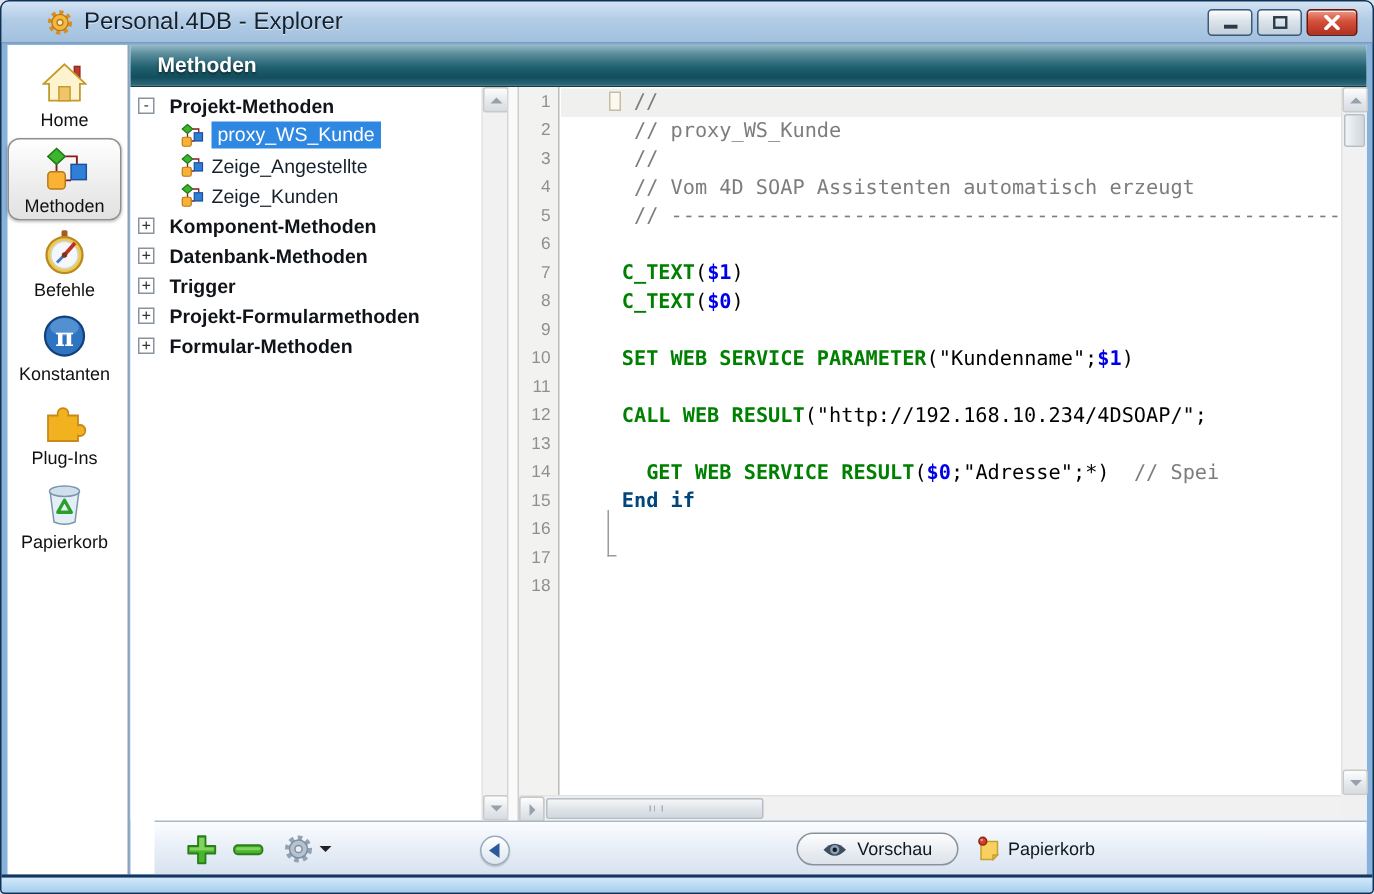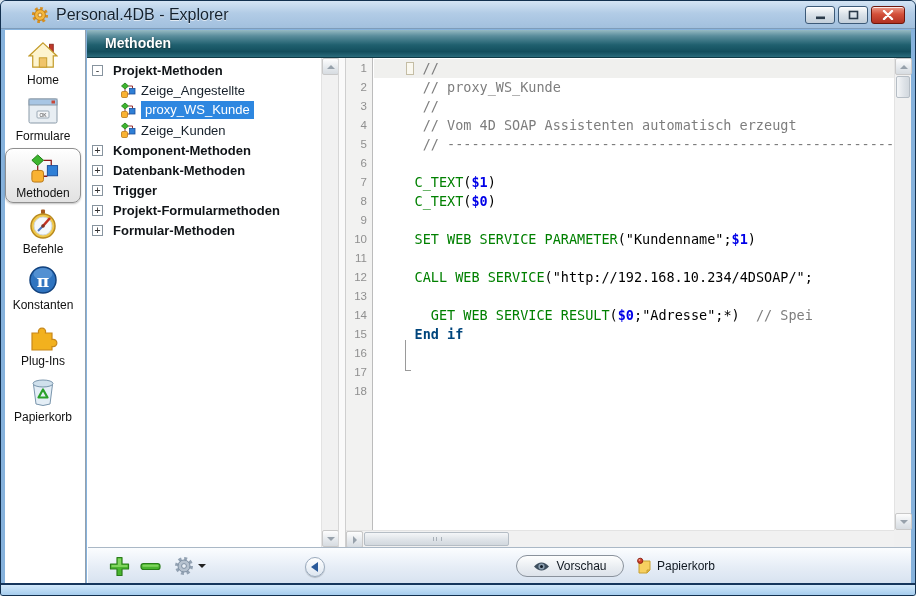--- a/index.html
+++ b/index.html
@@ -116,21 +116,21 @@
     position:absolute; left:0; top:0; width:27px; bottom:17px;
     background:#f2f2f1; border-right:1px solid #bcbcbc; padding-top:1px;
   }
   .gut-num { height:19px; line-height:19px; text-align:right; padding-right:5px; font-size:11.5px; color:#8f8f8f; }
   #code-area { position:absolute; left:28px; top:0; right:17px; bottom:17px; overflow:hidden; padding-top:1px; }
   .code-line {
     height:19px; line-height:19px; white-space:pre; overflow:hidden;
     font-family:"DejaVu Sans Mono", monospace; font-size:13.5px; color:#000; padding-left:8px;
   }
   .code-line.hl { background:#f0f0ee; }
-  .seg-cmd     { color:#008000; font-weight:normal; }
+  .seg-cmd     { color:#008000; font-weight:bold; }
   .seg-kw      { color:#00457c; font-weight:bold; }
   .seg-var     { color:#0000e8; font-weight:bold; }
   .seg-sysvar  { color:#0000e8; }
   .seg-str     { color:#000; }
   .seg-comment { color:#7d7d7d; }
   .seg-plain   { color:#000; }
   .seg-marker {
     display:inline-block; width:8px; height:13px; vertical-align:-2px;
     border:1px solid #c4bda4; background:#faf8ef;
   }
@@ -159,21 +159,21 @@
   }
   .hthumb::after {
     content:""; position:absolute; left:50%; top:4px; bottom:4px; width:7px; margin-left:-4px;
     border-left:1px solid #a8b0b8; border-right:1px solid #a8b0b8;
     background:linear-gradient(90deg,transparent 2px,#a8b0b8 2px,#a8b0b8 3px,transparent 3px);
   }
   #scroll-corner { position:absolute; right:0; bottom:0; width:17px; height:17px; background:#f0f0f0; }
 
   
   #toolbar {
-    position:absolute; left:1px; right:0; bottom:0; height:36px;
+    position:absolute; left:16px; right:0; bottom:0; height:36px;
     background:linear-gradient(#fbfdff,#e6edf6 55%,#d8e3f0);
     border-top:1px solid #aab8c6;
   }
   .tb-btn { position:absolute; top:8px; display:flex; align-items:center; cursor:default; }
   #btn-add    { left:21px; }
   #btn-remove { left:52px; }
   #btn-gear   { left:86px; }
   #gear-caret { margin-left:4px; width:0; height:0; border:4px solid transparent; border-top-color:#222; margin-top:4px; }
   #btn-collapse {
     position:absolute; left:217px; top:9px; width:20px; height:20px; border-radius:50%;
@@ -227,32 +227,20 @@
       <div class="side-item">
         <div class="side-icon">
           <svg width="30" height="28" viewBox="0 0 32 30">
     <rect x="23" y="3.5" width="4" height="8" fill="#c0392b" stroke="#8e2a20"></rect>
     <path d="M16 2 L31 16 L27 16 L27 28 L5 28 L5 16 L1 16 Z" fill="#fdf4cf" stroke="#c39b2a" stroke-width="1.3"></path>
     <rect x="12" y="18" width="8" height="10" fill="#f0c469" stroke="#c39b2a"></rect>
   </svg>
         </div>
         <div class="side-label">Home</div>
       </div>
-      <div class="side-item">
-        <div class="side-icon">
-          <svg width="30" height="26" viewBox="0 0 30 26">
-    <rect x="1" y="1" width="28" height="24" rx="1.5" fill="#e8eef3" stroke="#8a9aa8"></rect>
-    <rect x="1" y="1" width="28" height="6" fill="#a8c6e4" stroke="#8a9aa8"></rect>
-    <rect x="23.5" y="2.5" width="3.5" height="3" fill="#c84838"></rect>
-    <rect x="9" y="13" width="12" height="7" rx="1" fill="#f4f6f8" stroke="#9aa8b4"></rect>
-    <text x="15" y="18.5" font-size="5" text-anchor="middle" fill="#444" font-family="Liberation Sans, sans-serif">OK</text>
-  </svg>
-        </div>
-        <div class="side-label">Formulare</div>
-      </div>
       <div class="side-item selected">
         <div class="side-icon">
           <svg width="31" height="31" viewBox="0 0 32 32">
     <path d="M16 7.5 H24 V13" stroke="#8b1a1a" stroke-width="1.3" fill="none"></path>
     <path d="M10 13 V18" stroke="#8b1a1a" stroke-width="1.3" fill="none"></path>
     <path d="M16 24 H20" stroke="#8b1a1a" stroke-width="1.3" fill="none"></path>
     <path d="M10 2 L16 7.5 L10 13 L4 7.5 Z" fill="#3db52e" stroke="#1d7a14"></path>
     <rect x="4" y="18" width="12" height="12" rx="2.5" fill="#f9b233" stroke="#b87818"></rect>
     <rect x="20" y="13" width="10.5" height="10.5" fill="#2f7fd6" stroke="#1a4f9c"></rect>
   </svg>
@@ -316,32 +304,32 @@
           </div>
           <div class="tree-row child">
             <svg width="16" height="16" viewBox="0 0 16 16" class="m-icon">
     <path d="M8.5 4 H12.5 V6.5" stroke="#8b1a1a" stroke-width="0.9" fill="none"></path>
     <path d="M5 7 V9.5" stroke="#8b1a1a" stroke-width="0.9" fill="none"></path>
     <path d="M7.5 12 H9.5" stroke="#8b1a1a" stroke-width="0.9" fill="none"></path>
     <path d="M5 1 L8.5 4 L5 7 L1.5 4 Z" fill="#3db52e" stroke="#1d7a14" stroke-width="0.8"></path>
     <rect x="1.5" y="9.5" width="6" height="6" rx="1.2" fill="#f9b233" stroke="#b87818" stroke-width="0.8"></rect>
     <rect x="9.5" y="6.5" width="5.5" height="5.5" fill="#2f7fd6" stroke="#1a4f9c" stroke-width="0.8"></rect>
   </svg>
-            <span class="tree-label">Zeige_Angestellte</span>
+            <span class="tree-label selected">proxy_WS_Kunde</span>
           </div>
           <div class="tree-row child">
             <svg width="16" height="16" viewBox="0 0 16 16" class="m-icon">
     <path d="M8.5 4 H12.5 V6.5" stroke="#8b1a1a" stroke-width="0.9" fill="none"></path>
     <path d="M5 7 V9.5" stroke="#8b1a1a" stroke-width="0.9" fill="none"></path>
     <path d="M7.5 12 H9.5" stroke="#8b1a1a" stroke-width="0.9" fill="none"></path>
     <path d="M5 1 L8.5 4 L5 7 L1.5 4 Z" fill="#3db52e" stroke="#1d7a14" stroke-width="0.8"></path>
     <rect x="1.5" y="9.5" width="6" height="6" rx="1.2" fill="#f9b233" stroke="#b87818" stroke-width="0.8"></rect>
     <rect x="9.5" y="6.5" width="5.5" height="5.5" fill="#2f7fd6" stroke="#1a4f9c" stroke-width="0.8"></rect>
   </svg>
-            <span class="tree-label selected">proxy_WS_Kunde</span>
+            <span class="tree-label">Zeige_Angestellte</span>
           </div>
           <div class="tree-row child">
             <svg width="16" height="16" viewBox="0 0 16 16" class="m-icon">
     <path d="M8.5 4 H12.5 V6.5" stroke="#8b1a1a" stroke-width="0.9" fill="none"></path>
     <path d="M5 7 V9.5" stroke="#8b1a1a" stroke-width="0.9" fill="none"></path>
     <path d="M7.5 12 H9.5" stroke="#8b1a1a" stroke-width="0.9" fill="none"></path>
     <path d="M5 1 L8.5 4 L5 7 L1.5 4 Z" fill="#3db52e" stroke="#1d7a14" stroke-width="0.8"></path>
     <rect x="1.5" y="9.5" width="6" height="6" rx="1.2" fill="#f9b233" stroke="#b87818" stroke-width="0.8"></rect>
     <rect x="9.5" y="6.5" width="5.5" height="5.5" fill="#2f7fd6" stroke="#1a4f9c" stroke-width="0.8"></rect>
   </svg>
@@ -403,21 +391,21 @@
             <div class="code-line"><span class="seg-comment">     // proxy_WS_Kunde</span></div>
             <div class="code-line"><span class="seg-comment">     //</span></div>
             <div class="code-line"><span class="seg-comment">     // Vom 4D SOAP Assistenten automatisch erzeugt</span></div>
             <div class="code-line"><span class="seg-comment">     // ------------------------------------------------------------------------</span></div>
             <div class="code-line"></div>
             <div class="code-line"><span class="seg-plain">    </span><span class="seg-cmd">C_TEXT</span><span class="seg-plain">(</span><span class="seg-var">$1</span><span class="seg-plain">)</span></div>
             <div class="code-line"><span class="seg-plain">    </span><span class="seg-cmd">C_TEXT</span><span class="seg-plain">(</span><span class="seg-var">$0</span><span class="seg-plain">)</span></div>
             <div class="code-line"></div>
             <div class="code-line"><span class="seg-plain">    </span><span class="seg-cmd">SET WEB SERVICE PARAMETER</span><span class="seg-plain">(</span><span class="seg-str">"Kundenname"</span><span class="seg-plain">;</span><span class="seg-var">$1</span><span class="seg-plain">)</span></div>
             <div class="code-line"></div>
-            <div class="code-line"><span class="seg-plain">    </span><span class="seg-cmd">CALL WEB SERVICE</span><span class="seg-plain">(</span><span class="seg-str">"http://192.168.10.234/4DSOAP/"</span><span class="seg-plain">;</span></div>
+            <div class="code-line"><span class="seg-plain">    </span><span class="seg-cmd">CALL WEB RESULT</span><span class="seg-plain">(</span><span class="seg-str">"http://192.168.10.234/4DSOAP/"</span><span class="seg-plain">;</span></div>
             <div class="code-line"></div>
             <div class="code-line"><span class="seg-plain">      </span><span class="seg-cmd">GET WEB SERVICE RESULT</span><span class="seg-plain">(</span><span class="seg-var">$0</span><span class="seg-plain">;</span><span class="seg-str">"Adresse"</span><span class="seg-plain">;*)</span><span class="seg-comment">  // Spei</span></div>
             <div class="code-line"><span class="seg-plain">    </span><span class="seg-kw">End if</span></div>
             <div class="code-line"></div>
           </div>
         <div id="fold-guide"></div>
       </div>
       <div id="code-vscroll">
         <div class="sc-btn up" style="top:0"></div>
         <div class="vthumb"></div>

